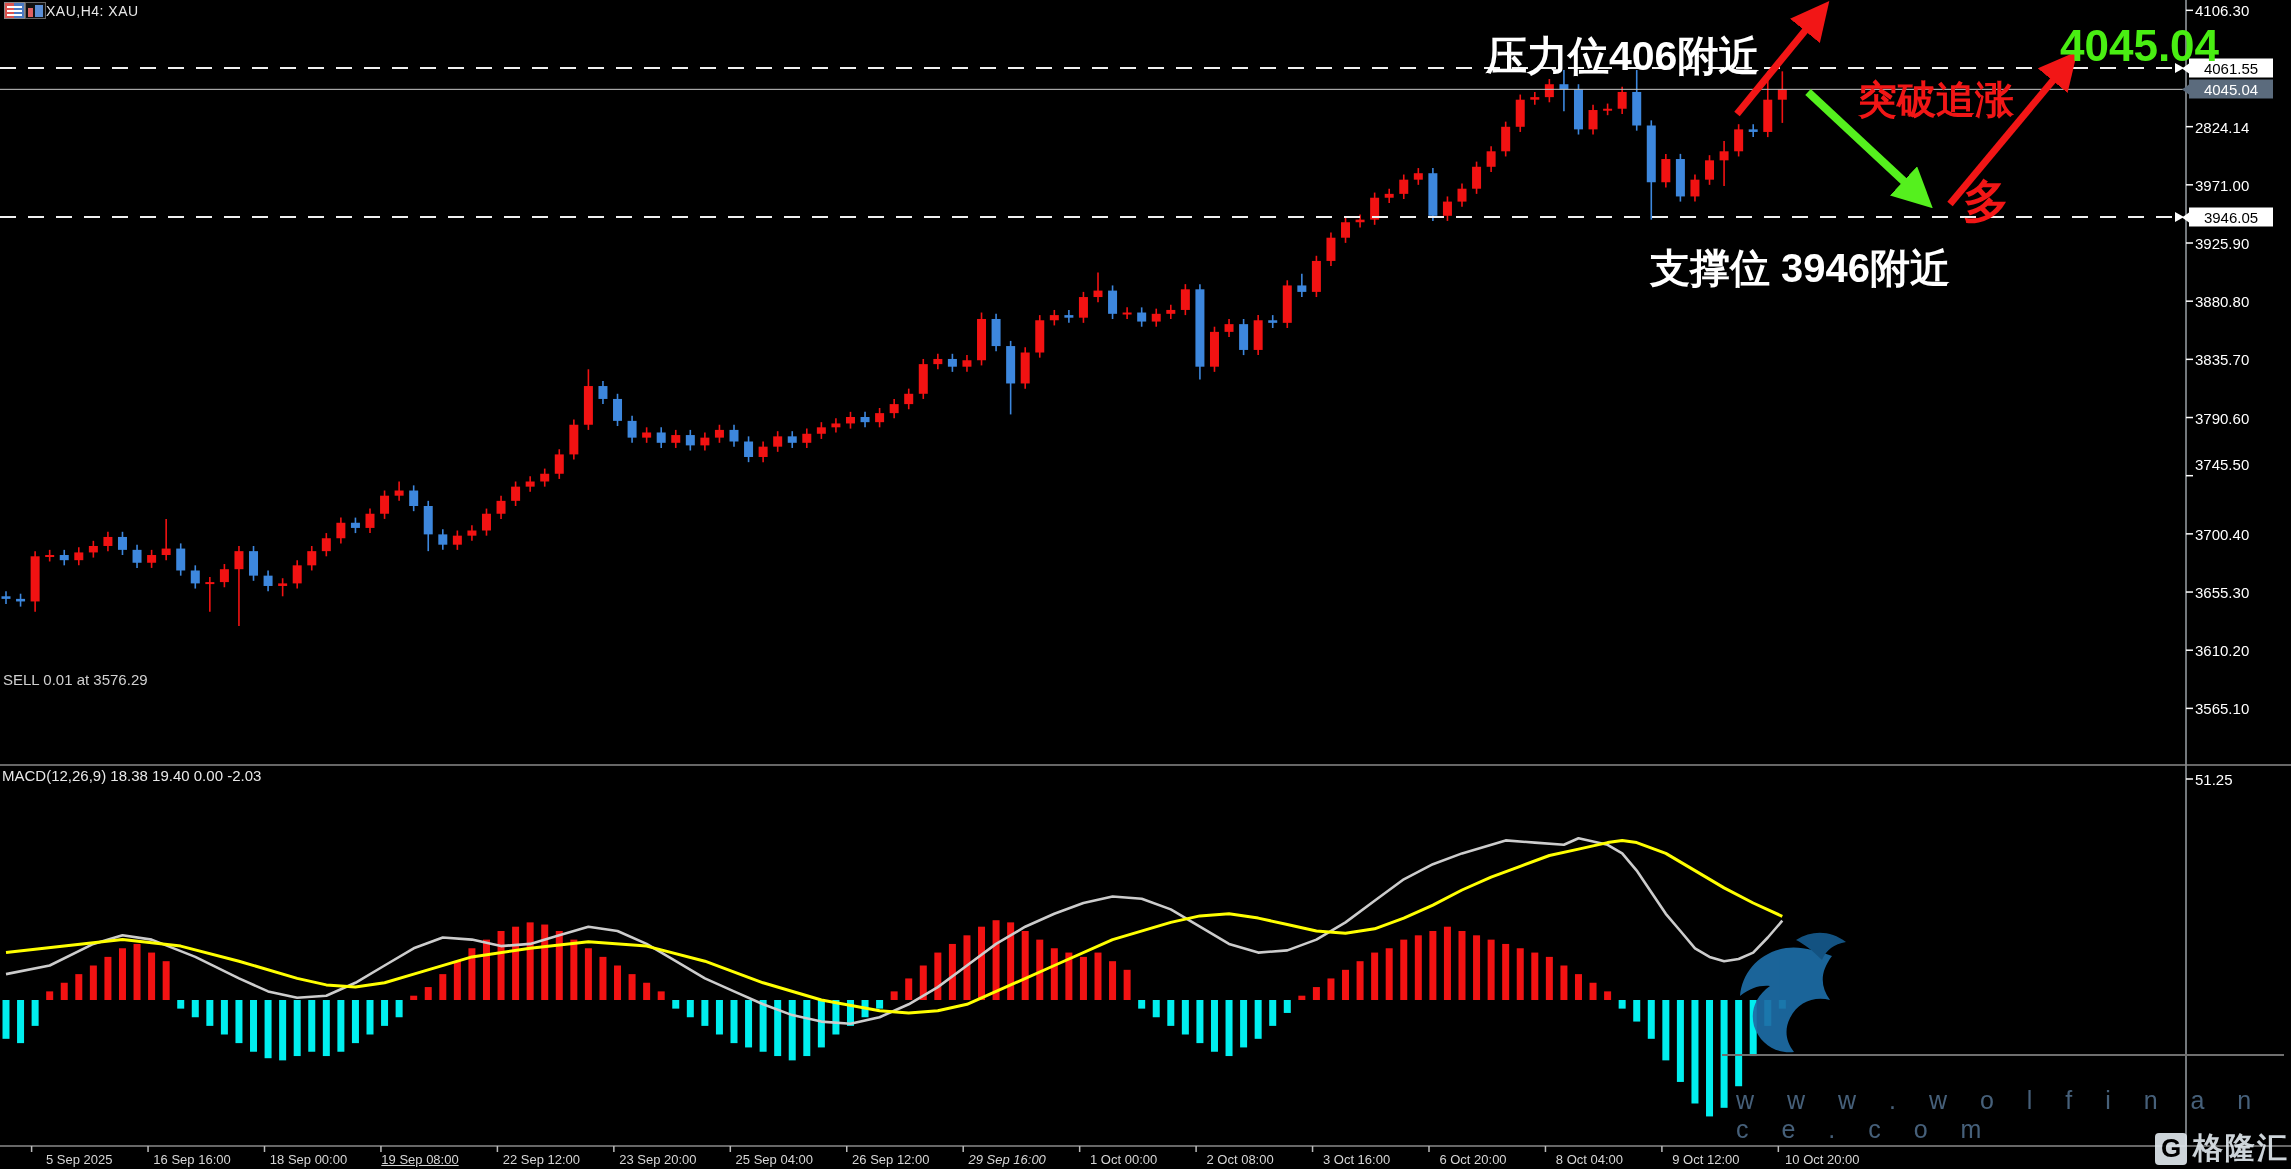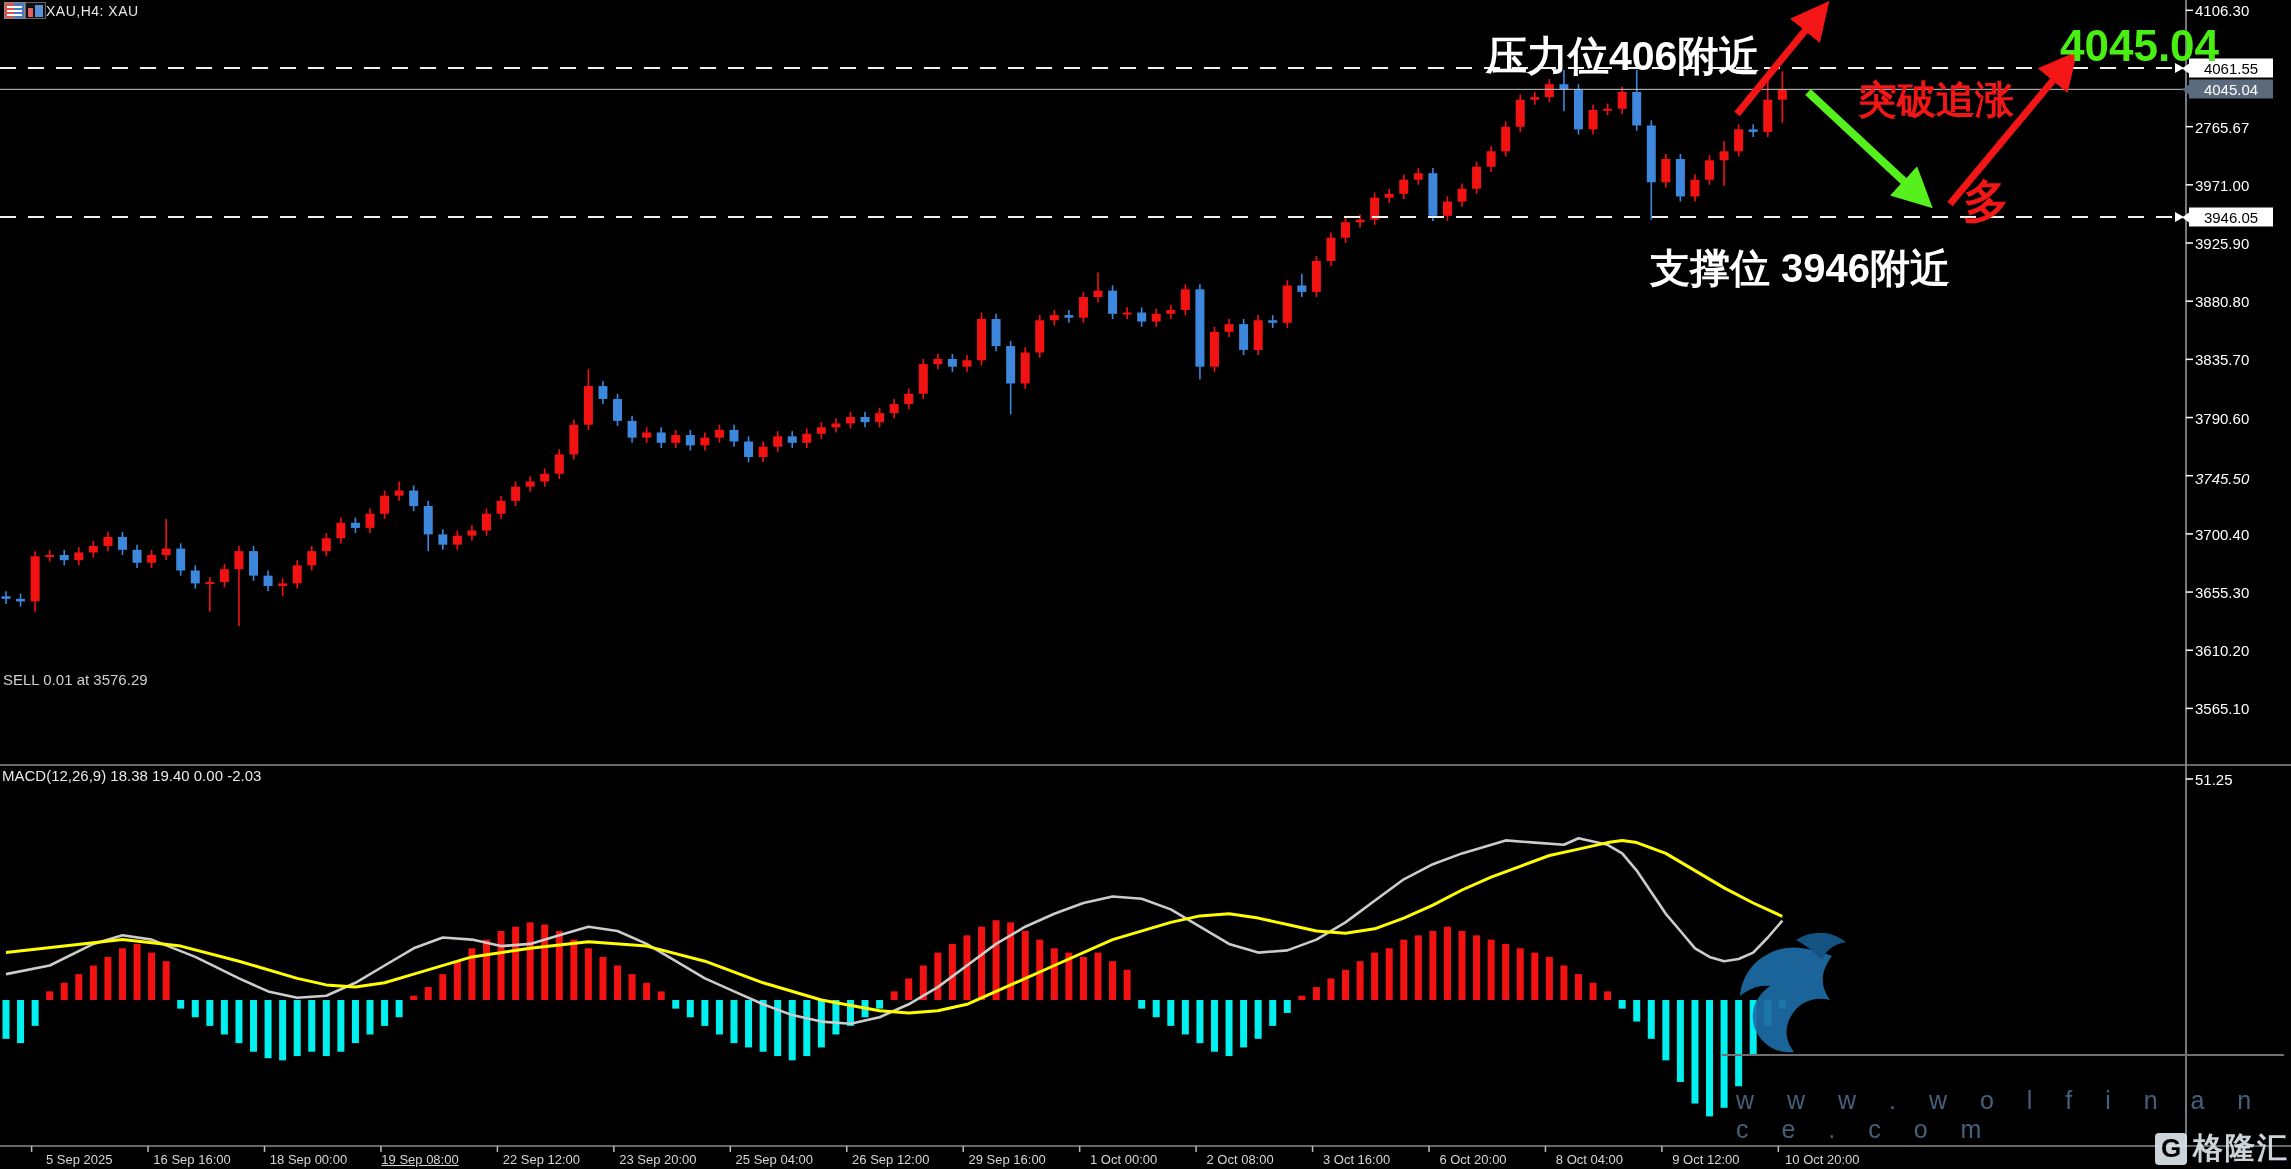--- a/index.html
+++ b/index.html
@@ -498,46 +498,46 @@
   <div class="macd-title">MACD(12,26,9) 18.38 19.40 0.00 -2.03</div>
 
   <div class="ann ann-resistance">压力位406附近</div>
   <div class="ann ann-callout">4045.04</div>
   <div class="ann ann-breakout">突破追涨</div>
   <div class="ann ann-long">多</div>
   <div class="ann ann-support">支撑位 3946附近</div>
 
   <div class="price-axis" id="price-axis">
       <div class="tick-label" style="top: 10.3187px;">4106.30</div>
-      <div class="tick-label" style="top: 126.662px;">2765.67</div>
+      <div class="tick-label" style="top: 126.662px;">2824.14</div>
       <div class="tick-label" style="top: 184.833px;">3971.00</div>
       <div class="tick-label" style="top: 243.005px;">3925.90</div>
       <div class="tick-label" style="top: 301.176px;">3880.80</div>
       <div class="tick-label" style="top: 359.347px;">3835.70</div>
       <div class="tick-label" style="top: 417.519px;">3790.60</div>
-      <div class="tick-label" style="top: 478px; font-style: italic;">3745.50</div>
+      <div class="tick-label" style="top: 464px;">3745.50</div>
       <div class="tick-label" style="top: 533.862px;">3700.40</div>
       <div class="tick-label" style="top: 592.033px;">3655.30</div>
       <div class="tick-label" style="top: 650.205px;">3610.20</div>
       <div class="tick-label" style="top: 708.376px;">3565.10</div>
       <div class="lvl-label" style="top: 68.0387px;">4061.55</div>
       <div class="lvl-label" style="top: 217.014px;">3946.05</div>
       <div class="lvl-label current" style="top: 89.3338px;">4045.04</div>
       <div class="tick-label" style="top: 779px;">51.25</div>
     </div>
   <div class="time-axis" id="time-axis">
       <div class="time-label first" style="left: 2px;">5 Sep 2025</div>
       <div class="time-label" style="left: 148.05px;">16 Sep 16:00</div>
       <div class="time-label" style="left: 264.5px;">18 Sep 00:00</div>
       <div class="time-label" style="left: 376px; text-decoration: underline;">19 Sep 08:00</div>
       <div class="time-label" style="left: 497.4px;">22 Sep 12:00</div>
       <div class="time-label" style="left: 613.85px;">23 Sep 20:00</div>
       <div class="time-label" style="left: 730.3px;">25 Sep 04:00</div>
       <div class="time-label" style="left: 846.75px;">26 Sep 12:00</div>
-      <div class="time-label" style="left: 963.2px;">29 Sep 16:00</div>
+      <div class="time-label" style="left: 963.2px; font-style: italic;">29 Sep 16:00</div>
       <div class="time-label" style="left: 1079.65px;">1 Oct 00:00</div>
       <div class="time-label" style="left: 1196.1px;">2 Oct 08:00</div>
       <div class="time-label" style="left: 1312.55px;">3 Oct 16:00</div>
       <div class="time-label" style="left: 1429px;">6 Oct 20:00</div>
       <div class="time-label" style="left: 1545.45px;">8 Oct 04:00</div>
       <div class="time-label" style="left: 1661.9px;">9 Oct 12:00</div>
       <div class="time-label" style="left: 1778.35px;">10 Oct 20:00</div>
     </div>
 
   <div class="wm-line"></div>

